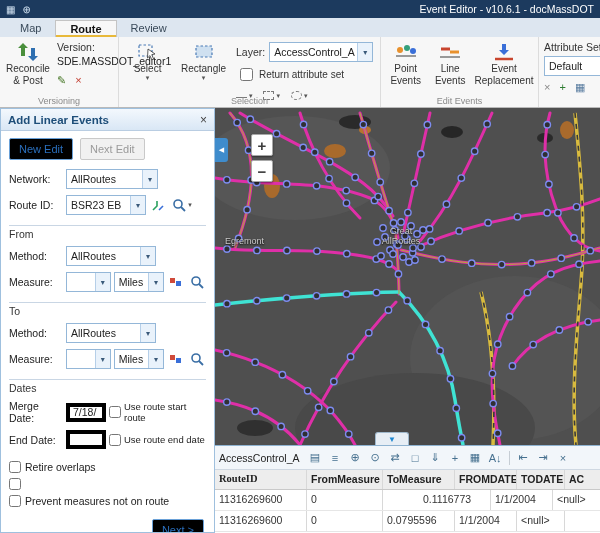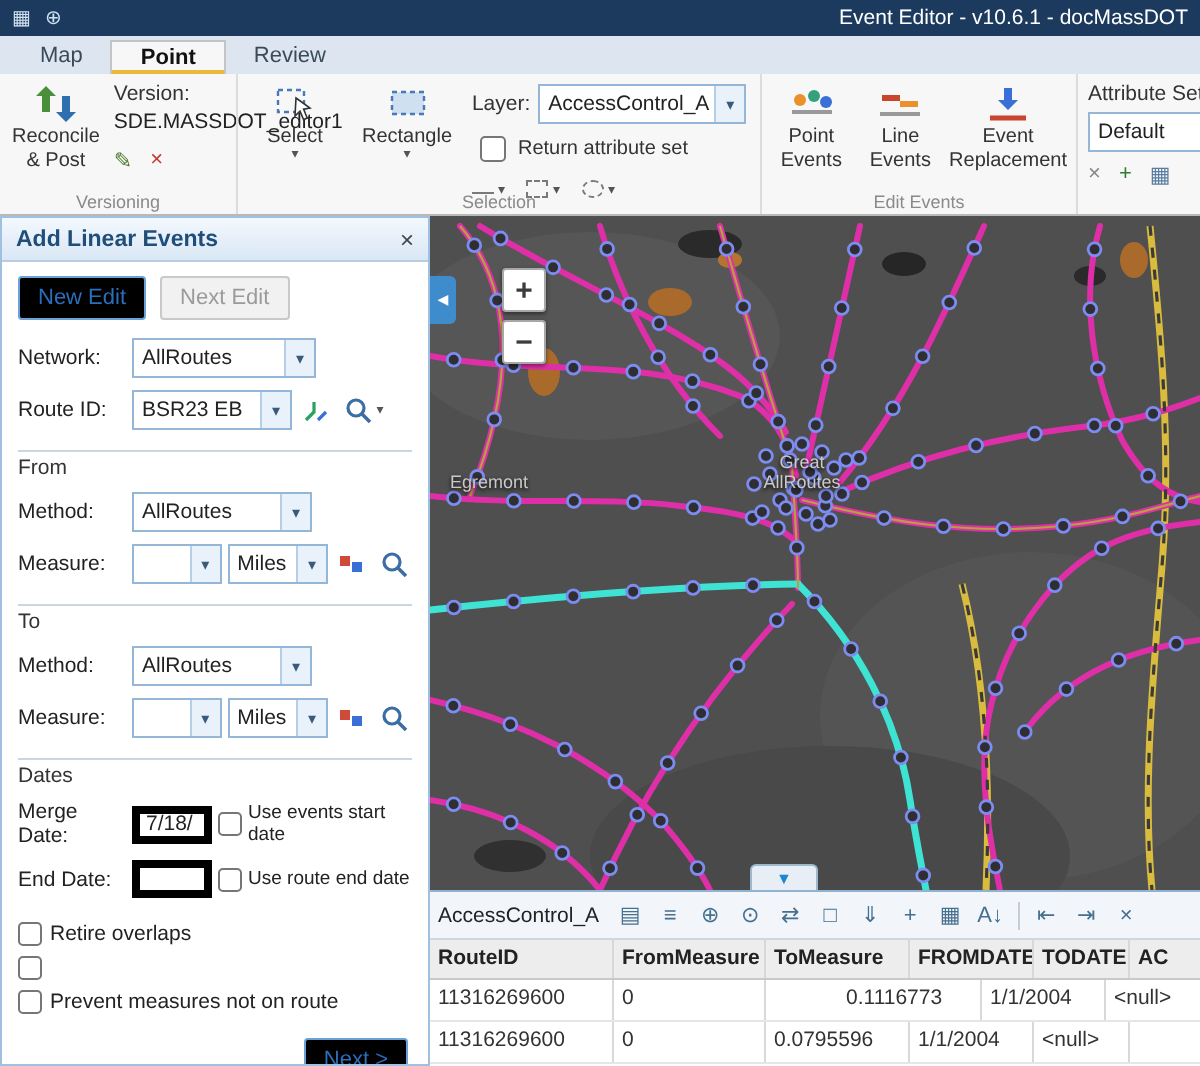--- a/index.html
+++ b/index.html
@@ -108,21 +108,21 @@
 <div class="titlebar">
   <div class="tb-icons">
     <span>▦</span>
     <span>⊕</span>
   </div>
   <span class="tb-title">Event Editor - v10.6.1 - docMassDOT</span>
 </div>
 
 <div class="tabstrip">
   <div class="tab">Map</div>
-  <div class="tab active">Point</div>
+  <div class="tab active">Route</div>
   <div class="tab">Review</div>
 </div>
 
 <div class="ribbon">
 
   <div class="group" style="width:118px;">
     <div class="content">
       <div class="bigbtn">
         <span class="bicon">
           <svg width="22" height="20" viewBox="0 0 22 20">
@@ -331,21 +331,21 @@
           <line x1="9" y1="9" x2="13" y2="13" stroke="#3a6ea5" stroke-width="1.8"></line>
         </svg>
       </span>
     </div>
 
     <div class="section">Dates</div>
     <div class="frow">
       <span class="flabel">Merge Date:</span>
       <input class="tinput" style="width: 40px;" value="7/18/">
       <input type="checkbox" style="">
-      <span class="dates-cblabel">Use events start date</span>
+      <span class="dates-cblabel">Use route start route</span>
     </div>
     <div class="frow">
       <span class="flabel">End Date:</span>
       <input class="tinput" style="width: 40px;" value="">
       <input type="checkbox" style="">
       <span class="dates-cblabel">Use route end date</span>
     </div>
 
     <div class="opt" style="margin-top:12px;">
       <input type="checkbox" style="">
@@ -554,21 +554,21 @@
         <span class="ticon">+</span>
         <span class="ticon">▦</span>
         <span class="ticon">A↓</span>
         <span class="tsep"></span>
         <span class="ticon">⇤</span>
         <span class="ticon">⇥</span>
         <span class="ticon">×</span>
       </span>
   </div>
   <div class="thead" id="table-header">
-      <div class="tcell" style="width: 92px;">RouteID</div>
+      <div class="tcell" style="width: 92px; font-family: Liberation Serif, serif;">RouteID</div>
       <div class="tcell" style="width: 76px;">FromMeasure</div>
       <div class="tcell" style="width: 72px;">ToMeasure</div>
       <div class="tcell" style="width: 62px;">FROMDATE</div>
       <div class="tcell" style="width: 48px;">TODATE</div>
       <div class="tcell" style="width: 40px;">AC</div>
     </div>
   <div id="table-body">
       <div class="trow">
         <div class="tcell" style="width: 92px;">11316269600</div>
         <div class="tcell" style="width: 76px;">0</div>

